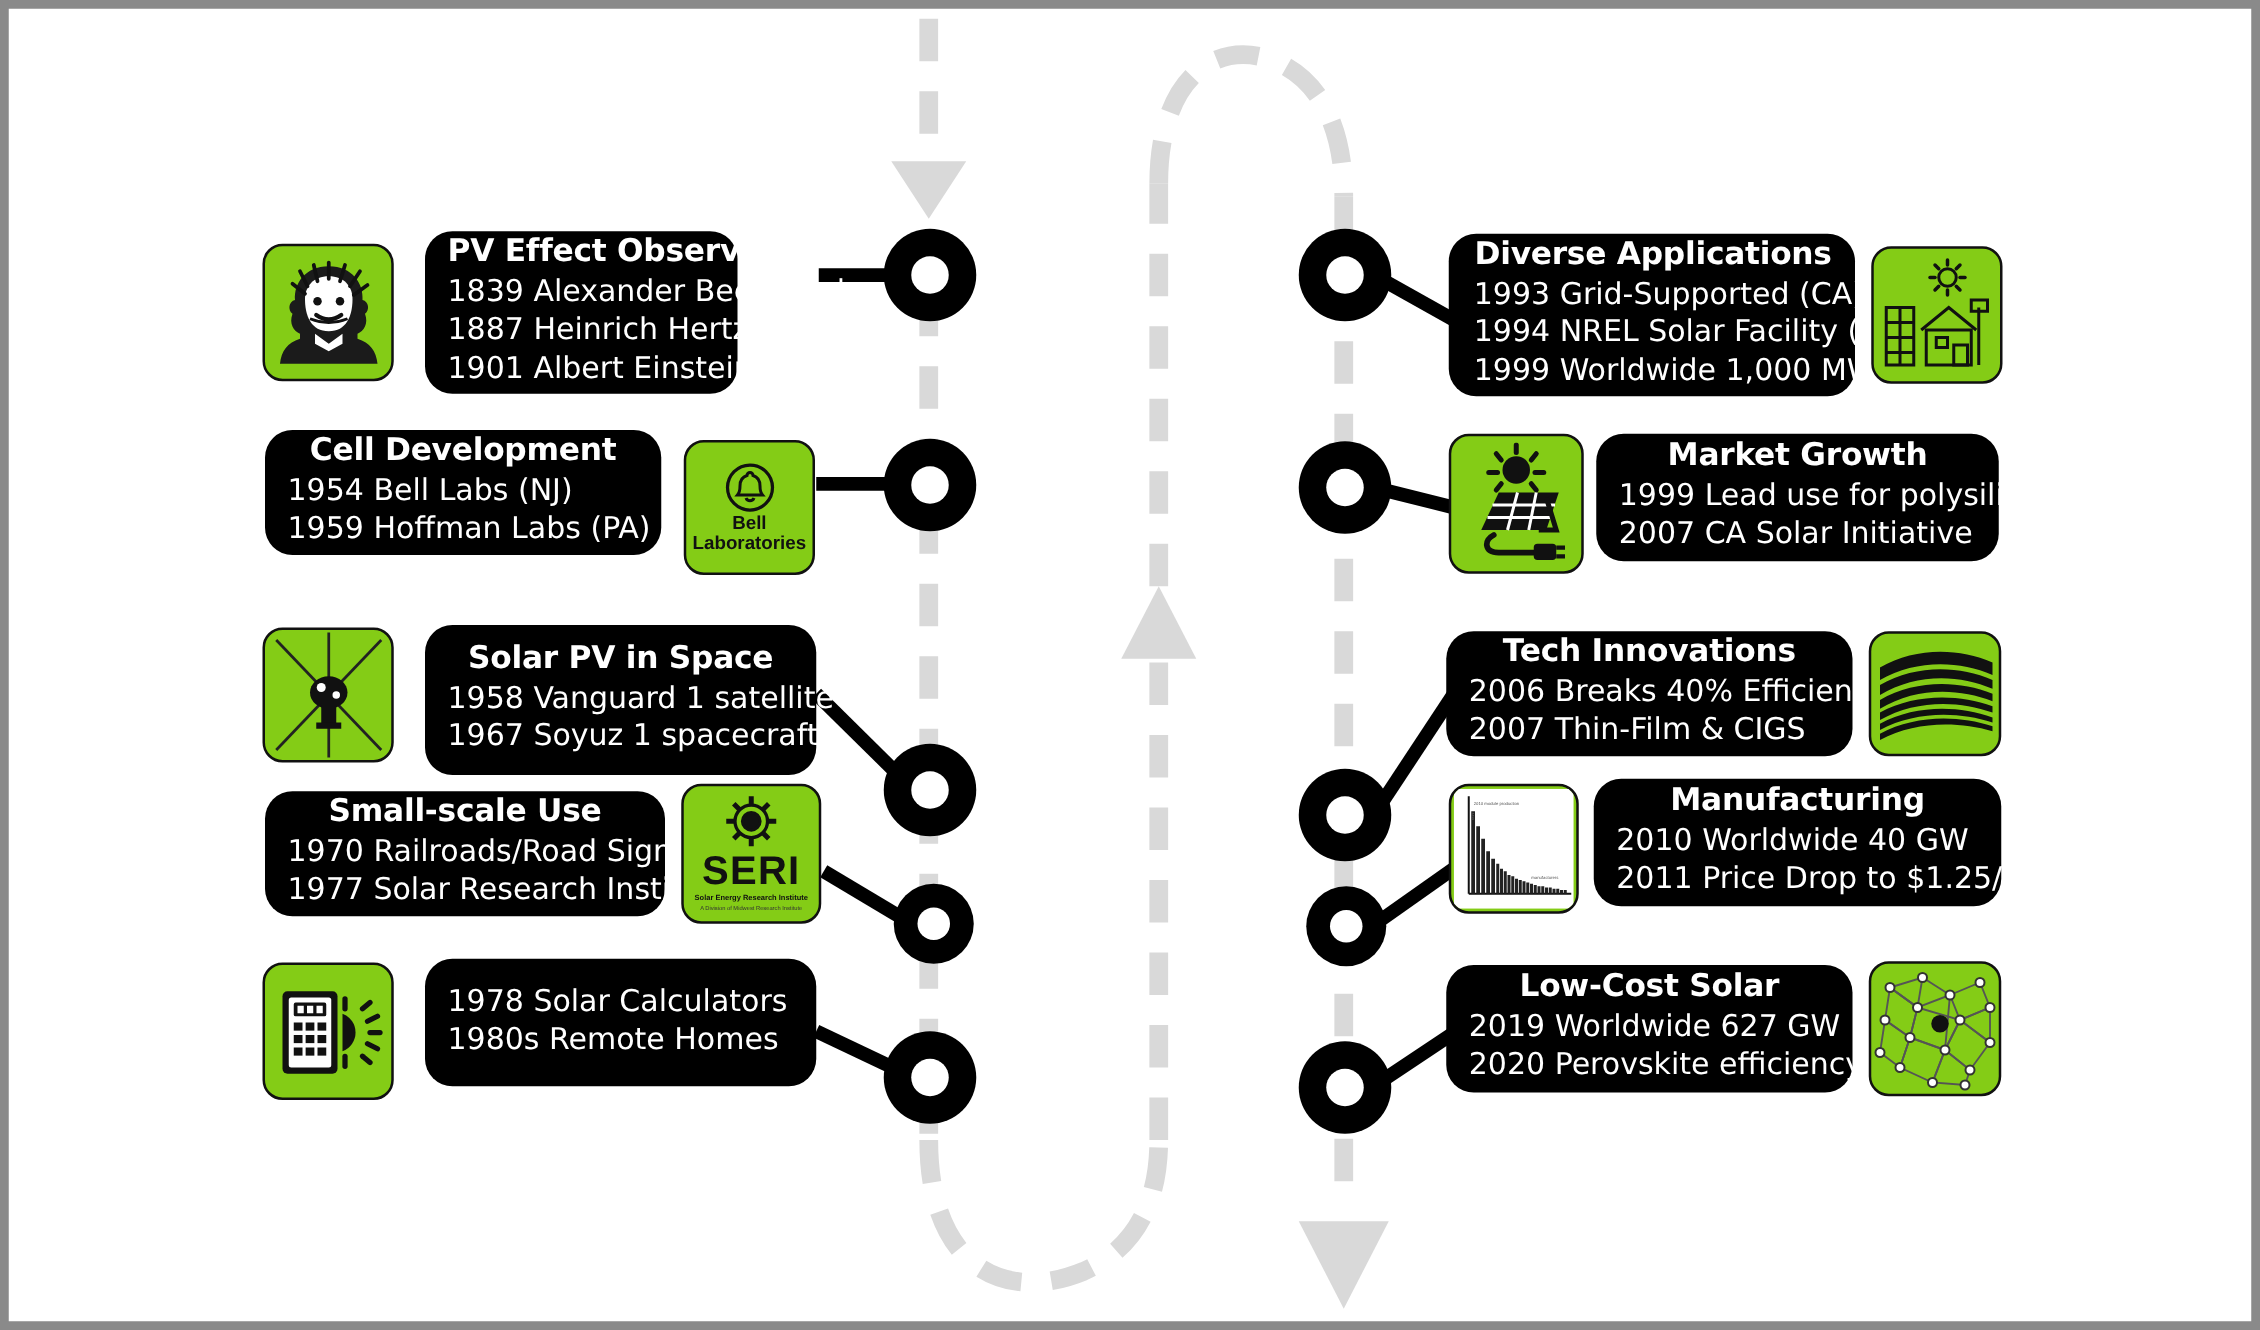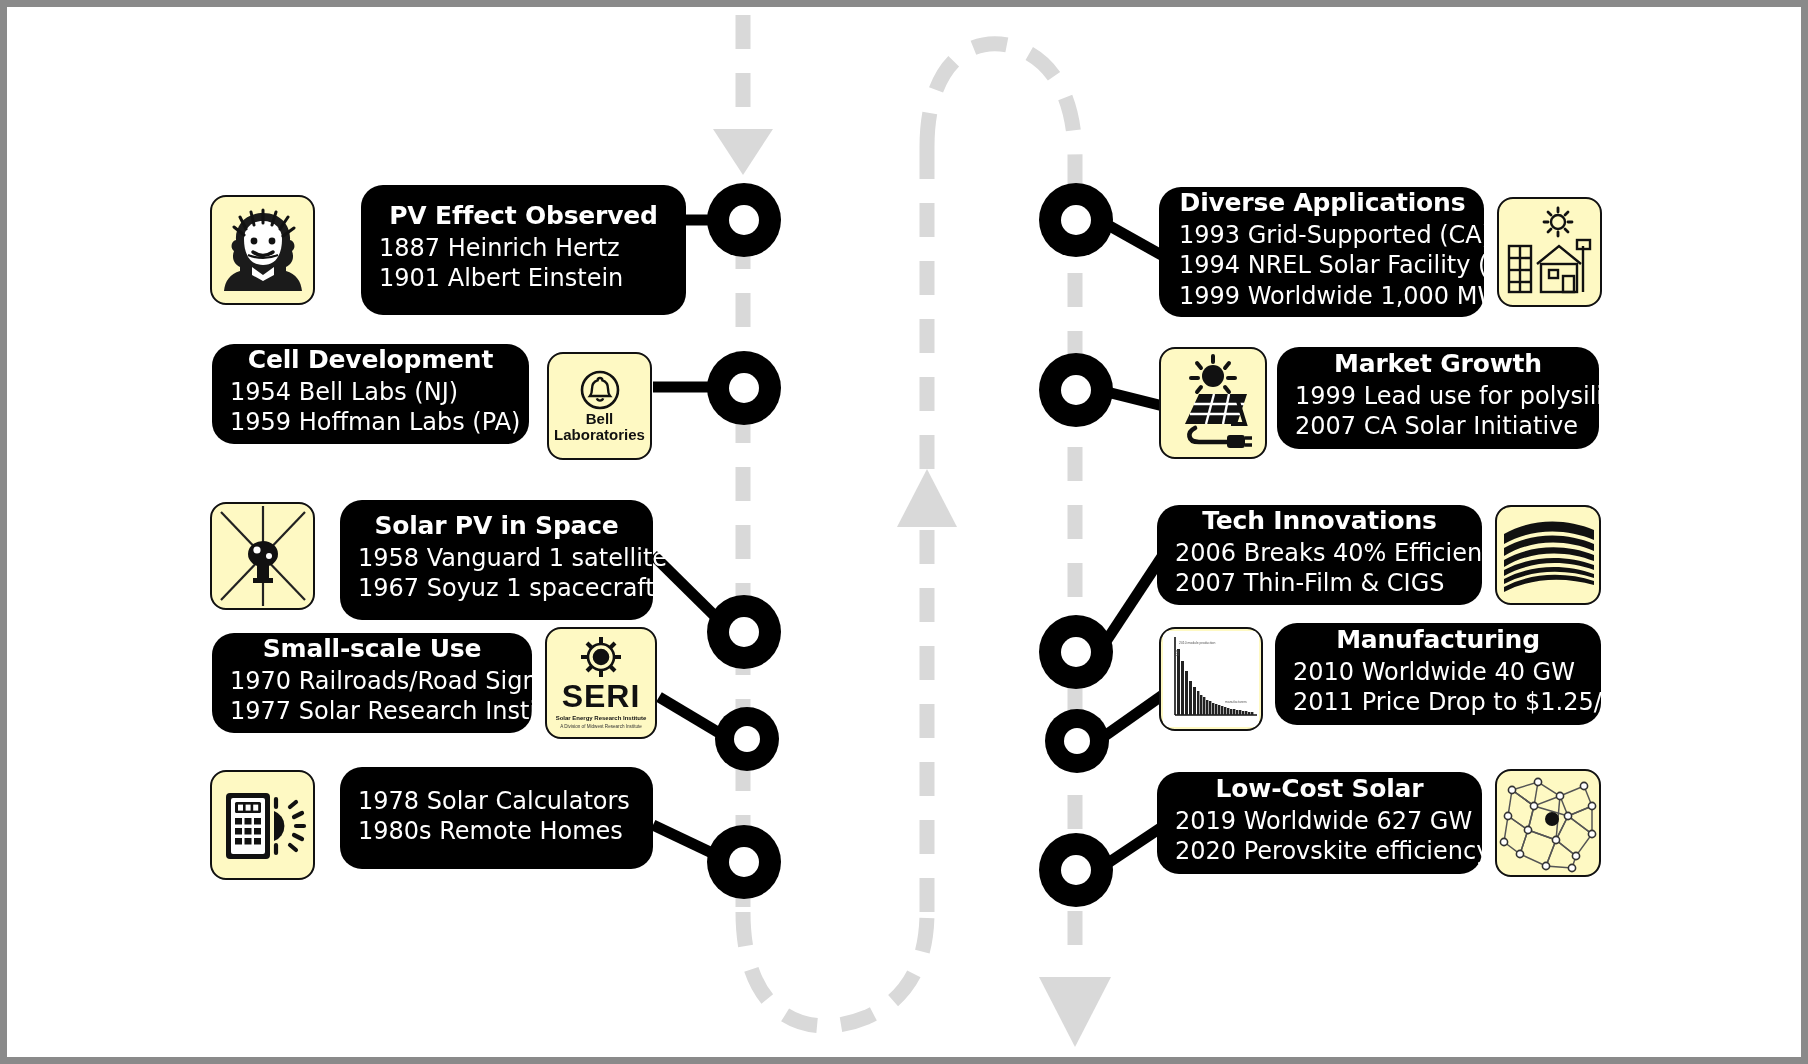--- a/index.html
+++ b/index.html
@@ -43,21 +43,21 @@
     font-size:24px;
     line-height:1.27;
     white-space:nowrap;
     font-weight:400;
   }
   .card.align-left .line{text-align:left;}
 
   
   .icon-tile{
     position:absolute;
-    background:#fef9c3;
+    background:#84cc16;
     border:2.5px solid #111;
     border-radius:16px;
     box-sizing:border-box;
     display:flex;align-items:center;justify-content:center;
     overflow:hidden;
   }
   .icon-tile svg{display:block;}
   .icon-tile .belltxt{
     font-size:15px;font-weight:bold;color:#111;line-height:1.05;
     text-align:center;font-family:"Liberation Sans",sans-serif;
@@ -122,22 +122,23 @@
         <path d="M41 6 C22 6 13 20 14 33 C9 34 8 41 12 44 C9 52 13 58 18 60 L18 64 C8 67 3 74 2 84 L80 84 C79 74 74 67 64 64 L64 60 C69 58 73 52 70 44 C74 41 73 34 68 33 C69 20 60 6 41 6 Z" fill="#1b1b1b"></path>
         <path d="M41 14 C29 14 22 22 22 32 C22 46 27 58 41 58 C55 58 60 46 60 32 C60 22 53 14 41 14 Z" fill="#fff"></path>
         <circle cx="32" cy="34" r="3.4" fill="#111"></circle>
         <circle cx="50" cy="34" r="3.4" fill="#111"></circle>
         <path d="M31 45 Q41 52 51 45" stroke="#111" stroke-width="3.4" fill="none" stroke-linecap="round"></path>
         <path d="M26 48 q15 6 30 0" stroke="#111" stroke-width="2.2" fill="none"></path>
         <path d="M22 28 l-10 -8 M24 22 l-6 -12 M32 18 l-3 -13 M41 16 l0 -13 M50 18 l4 -13 M58 22 l8 -12 M61 29 l11 -8" stroke="#111" stroke-width="3" stroke-linecap="round"></path>
         <path d="M30 60 l11 8 l11 -8 l0 8 l-11 6 l-11 -6 Z" fill="#fff"></path>
       </svg>
     </div>
-    <div class="card align-left" style="left:333px;top:178px;width:325px;height:130px;margin-left:21px;">
+    <div class="card align-left" style="left:333px;top:178px;width:250px;height:130px;">
       <div class="title">PV Effect Observed</div>
+      <div class="line">1839 Alexander Becquerel</div>
       <div class="line">1887 Heinrich Hertz</div>
       <div class="line">1901 Albert Einstein</div>
     </div>
 
     <div class="card align-left" style="left:205px;top:337px;width:317px;height:100px;">
       <div class="title">Cell Development</div>
       <div class="line">1954 Bell Labs (NJ)</div>
       <div class="line">1959 Hoffman Labs (PA)</div>
     </div>
     <div class="icon-tile" style="left:540px;top:345px;width:105px;height:108px;flex-direction:column;">

